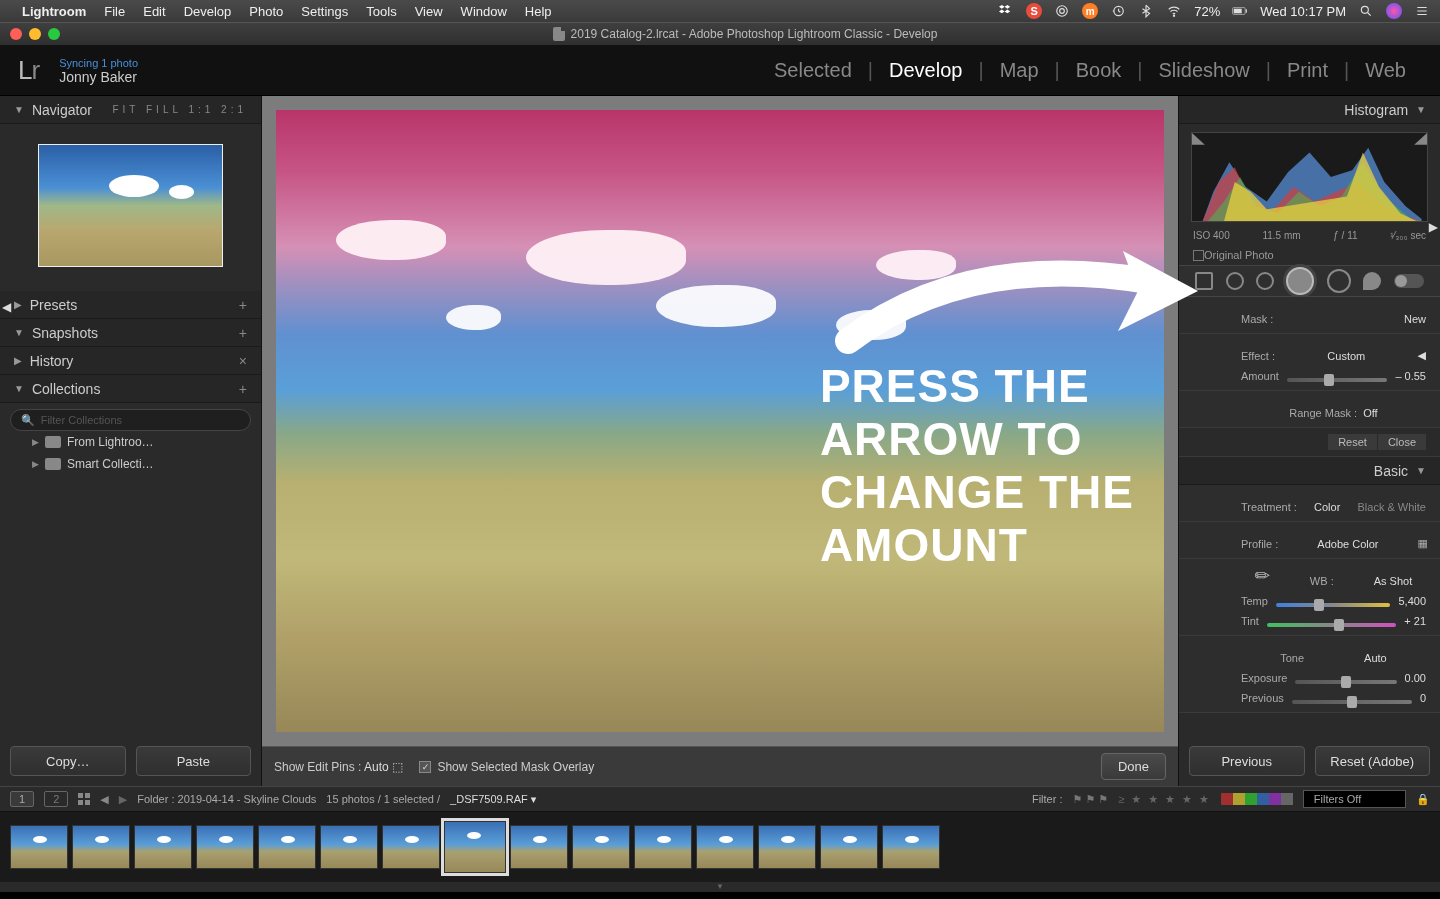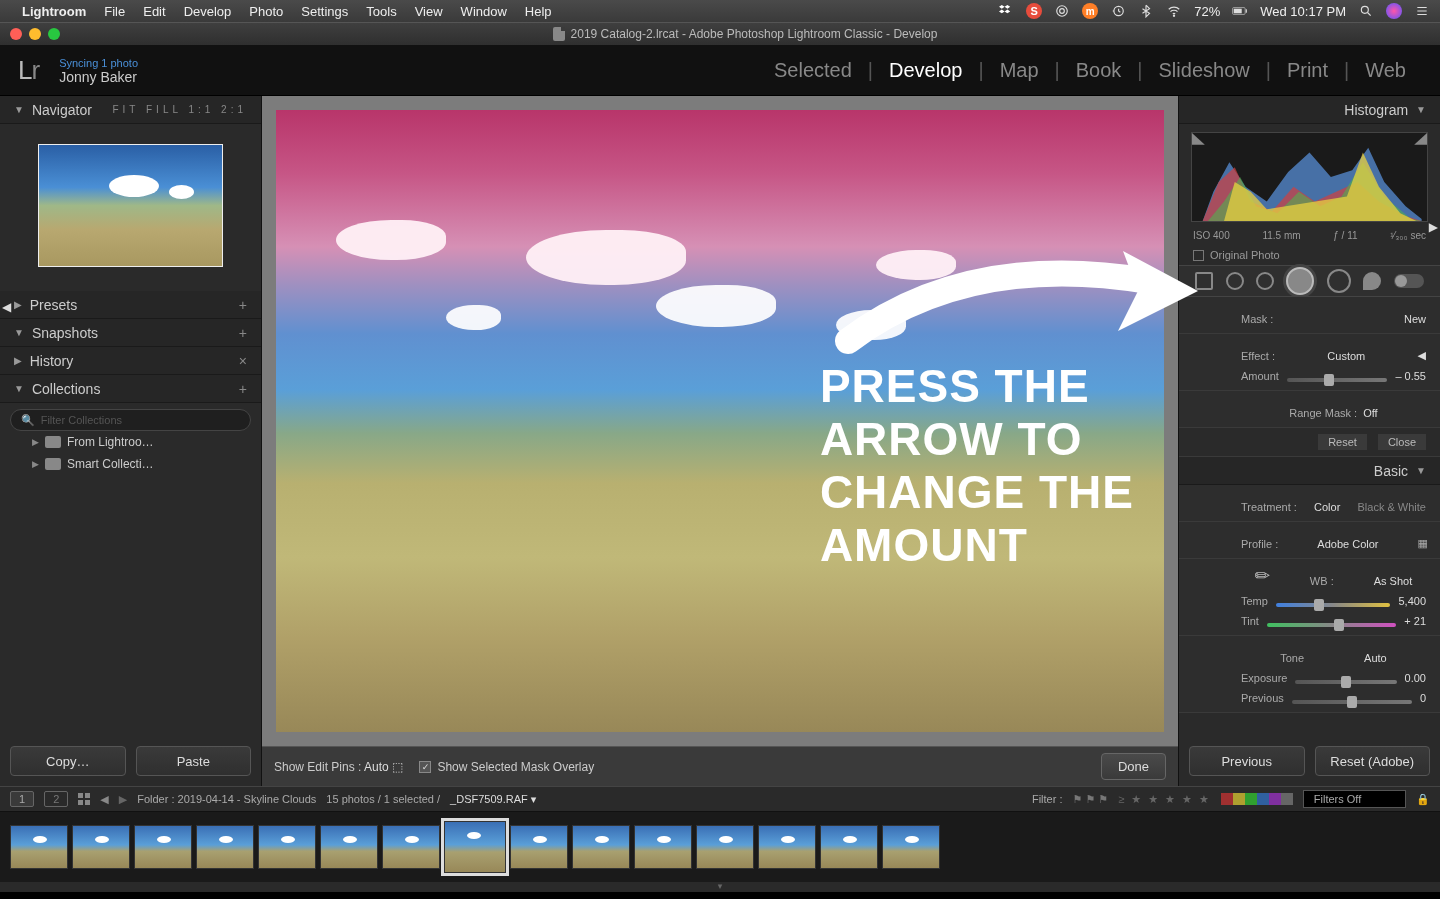--- a/index.html
+++ b/index.html
@@ -83,37 +83,37 @@
 
 .center-toolbar { height:40px; background:#3a3a3a; display:flex; align-items:center; padding:0 12px; color:#ccc; font-size:12px; gap:16px; border-top:1px solid #555;}
 .center-toolbar .done-btn { margin-left:auto; padding:5px 16px; background:linear-gradient(#4a4a4a,#3a3a3a); border:1px solid #666; border-radius:4px; color:#ddd; cursor:pointer; font-size:13px;}
 .checkbox { width:12px; height:12px; border:1px solid #888; background:#555; display:inline-flex; align-items:center; justify-content:center; font-size:9px; color:#ddd;}
 
 
 .histo-wrap { padding: 8px 12px 4px; }
 .histo { height:90px; background:#1a1a1a; border:1px solid #444; position:relative; overflow:hidden;}
 .histo svg { width:100%; height:100%; }
 .histo-info { display:flex; justify-content:space-between; padding:4px 14px; color:#999; font-size:10px;}
-.orig-photo { padding:4px 14px; color:#999; font-size:11px; display:flex; align-items:flex-end; gap:6px;}
+.orig-photo { padding:4px 14px; color:#999; font-size:11px; display:flex; align-items:flex-end; }
 .orig-photo .cb { width:11px; height:11px; border:1px solid #777; }
 
 .tool-row { height:32px; background:#2f2f2f; border-top:1px solid #444; border-bottom:1px solid #444; display:flex; align-items:center; justify-content:space-around; padding:0 10px;}
 .tool-row .tool { width:24px; height:24px; border-radius:50%; border:2px solid #888; }
 .tool-row .tool.active { background:#888; border-color:#bbb; box-shadow:0 0 0 3px #444;}
 .tool-row .switch { width:30px; height:14px; background:#555; border-radius:7px; position:relative;}
 .tool-row .switch::after {content:'';width:12px;height:12px;background:#999;border-radius:50%;position:absolute;left:1px;top:1px;}
 
 .setting-block { padding:8px 14px; border-bottom:1px solid #3a3a3a; background:#2d2d2d;}
 .setting-row { display:flex; align-items:flex-end; justify-content:space-between; font-size:11px; color:#aaa; height:20px;margin-left:48px;}
 .setting-row .val { color:#ddd; }
 .slider { flex:1; height:4px; background:linear-gradient(to right,#555,#777); margin:0 8px; position:relative; border-radius:2px;}
 .slider.grad-temp { background:linear-gradient(to right,#4080e0,#888,#e0c040);}
 .slider.grad-tint { background:linear-gradient(to right,#40c060,#888,#d050c0);}
 .slider .knob { position:absolute; top:-4px; width:10px; height:12px; background:#aaa; border-radius:2px; transform:translateX(-50%);}
-.mini-btns { display:flex; gap:11px; justify-content:flex-end; padding:6px 14px; border-bottom:1px solid #3a3a3a;}
+.mini-btns { display:flex; gap:1px; justify-content:flex-end; padding:6px 14px; border-bottom:1px solid #3a3a3a;}
 .mini-btns span { padding:2px 10px; background:#3a3a3a; color:#bbb; font-size:11px; cursor:pointer;}
 .right-btns { padding:10px; display:flex; gap:10px; margin-top:auto;}
 
 
 .fs-bar { height:26px; background:#2a2a2a; border-top:1px solid #444; display:flex; align-items:center; padding:0 10px; color:#aaa; font-size:11px; gap:10px; border-bottom:1px solid #111;}
 .fs-bar .tab { border:1px solid #666; padding:1px 8px; background:#3a3a3a; border-radius:2px;}
 .fs-bar .tab.dim { background:#2a2a2a; color:#777;}
 .grid-icon { display:grid; grid-template-columns:repeat(2,5px); gap:2px;}
 .grid-icon span { width:5px; height:5px; background:#888;}
 .stars { color:#666; letter-spacing:2px;}

